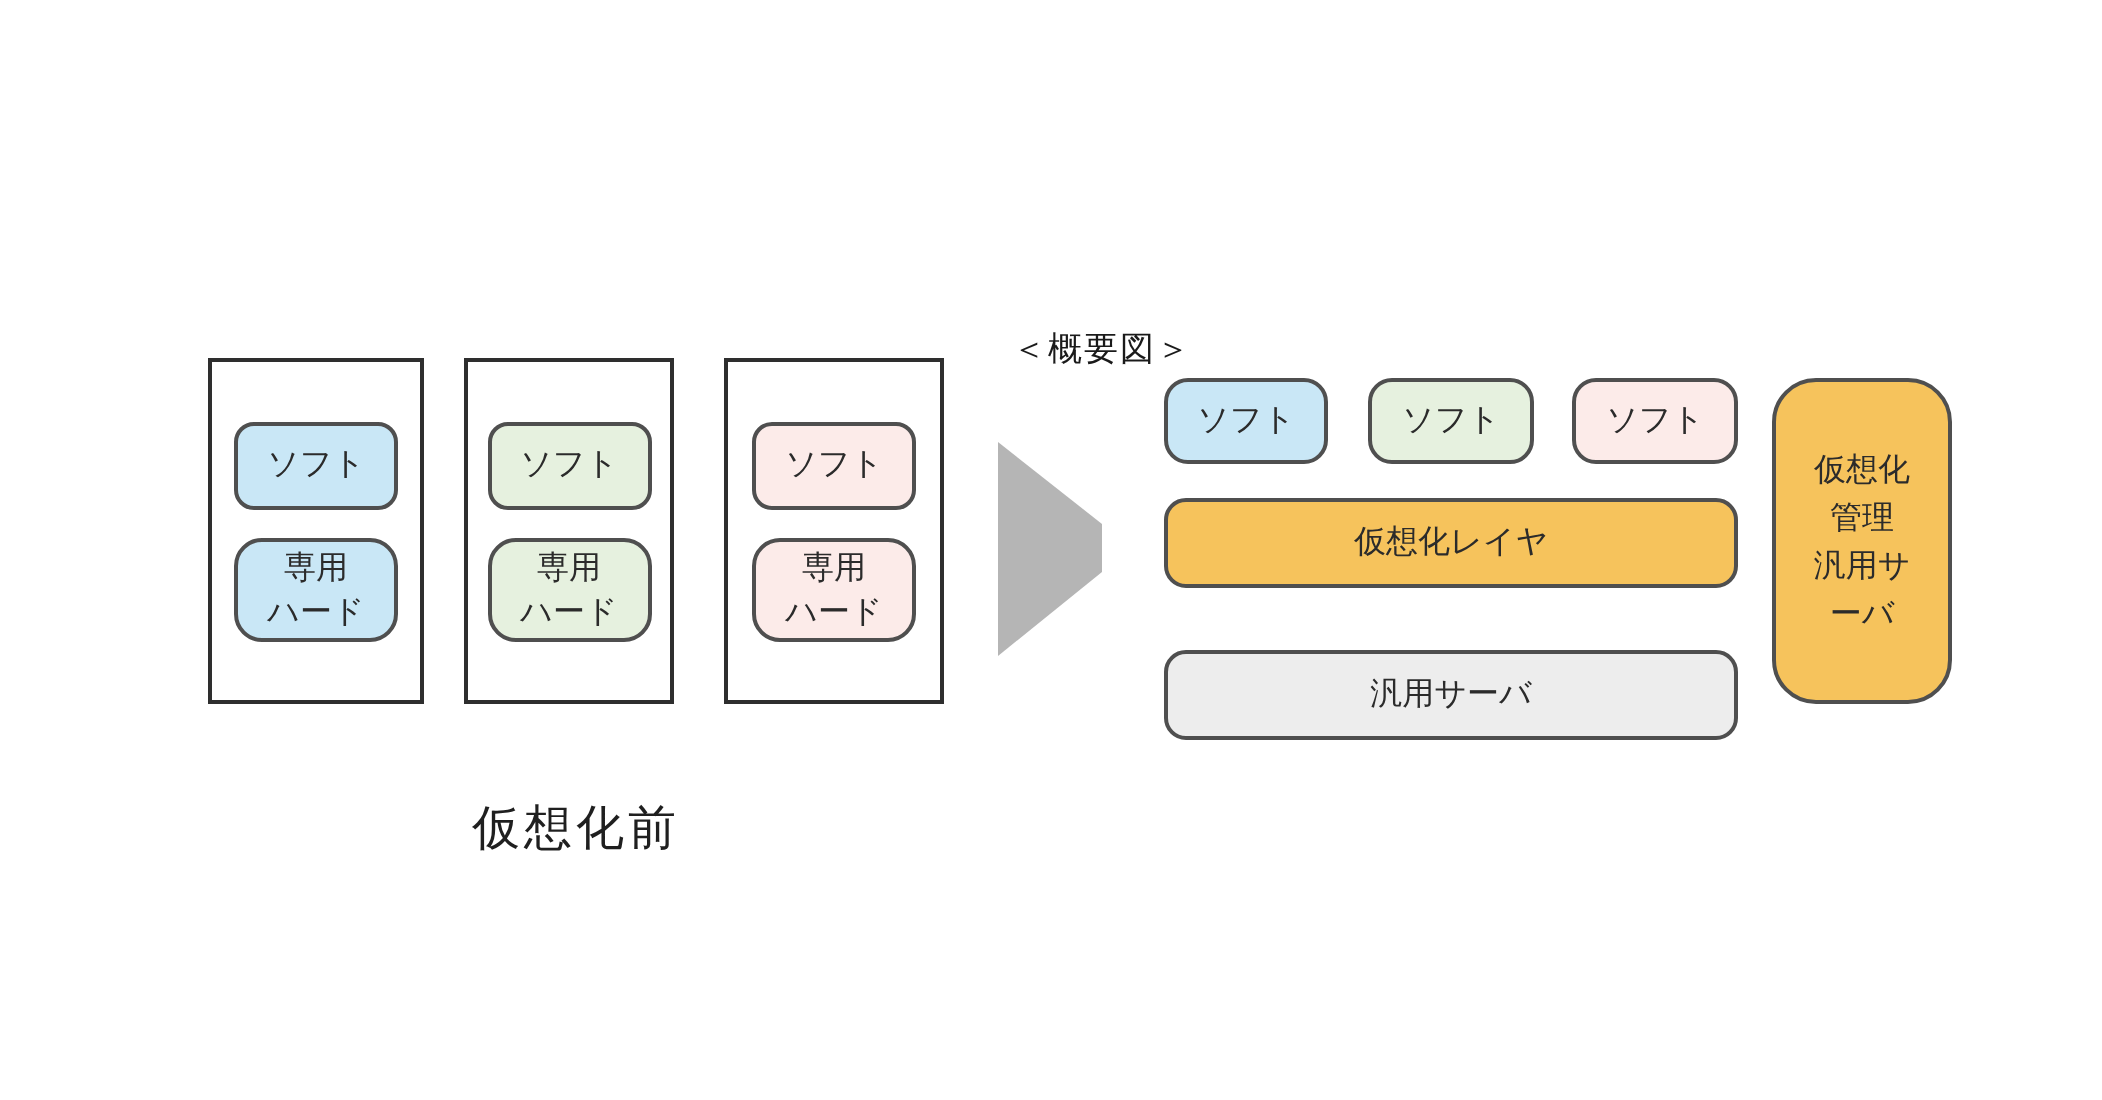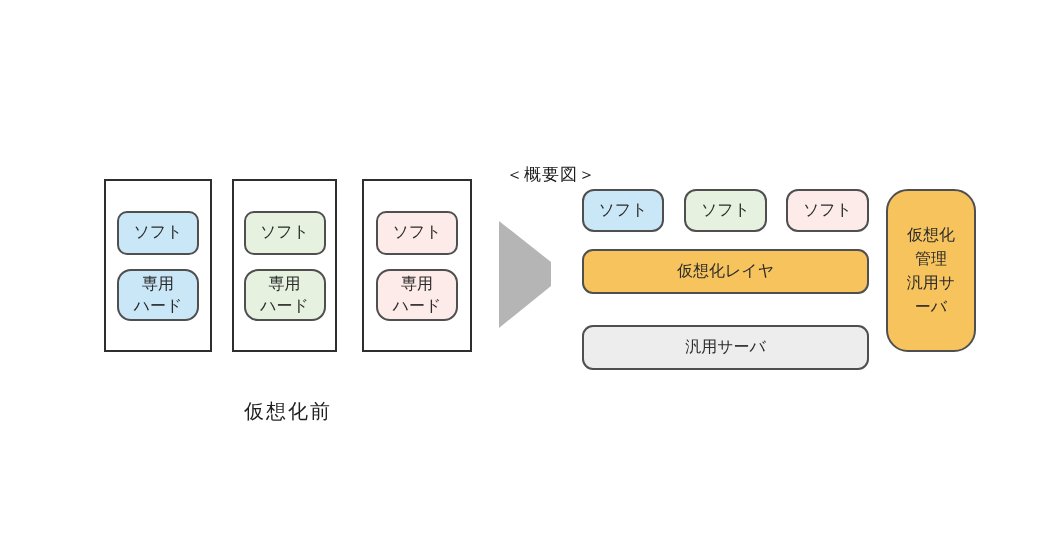--- a/index.html
+++ b/index.html
@@ -99,21 +99,21 @@
   .mgmt-box {
     left: 862px; top: 165px;
     width: 90px; height: 163px;
     border-radius: 22px;
     line-height: 1.5;
   }
 
   
   .caption {
     top: 362px;
-    font-size: 20px;
+    font-size: 24px;
     color: #1f1f1f;
     text-align: center;
     letter-spacing: 2px;
   }
   .caption.before-caption { left: 80px;  width: 368px; }
   .caption.after-caption  { left: 558px; width: 394px; }
 </style>
 </head>
 <body>
 

